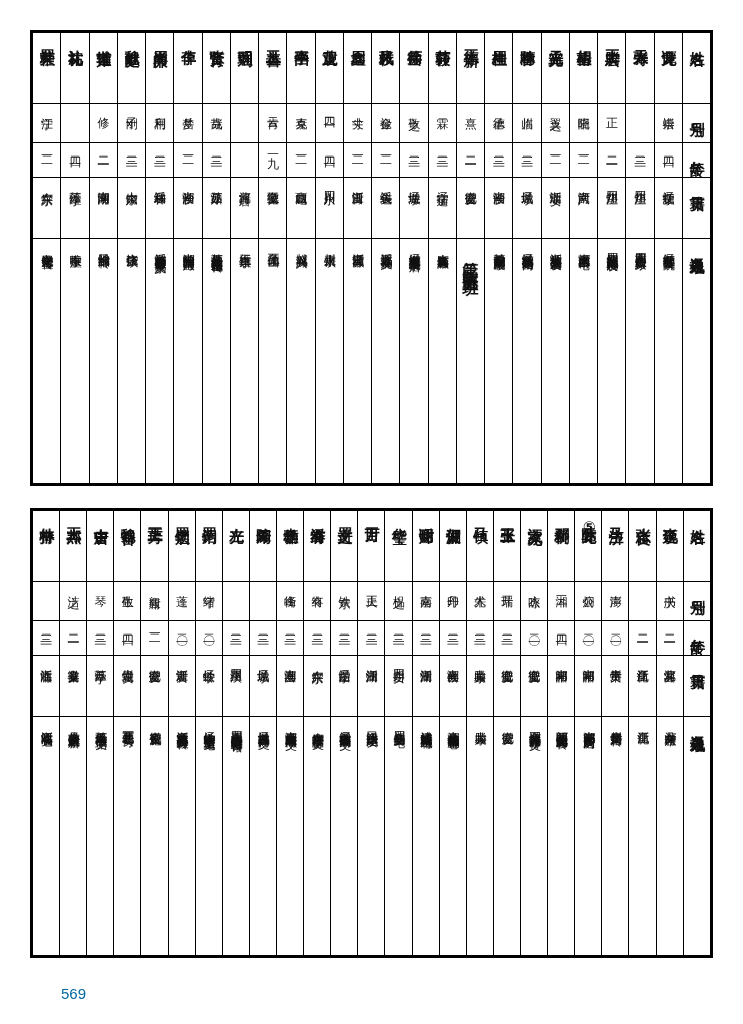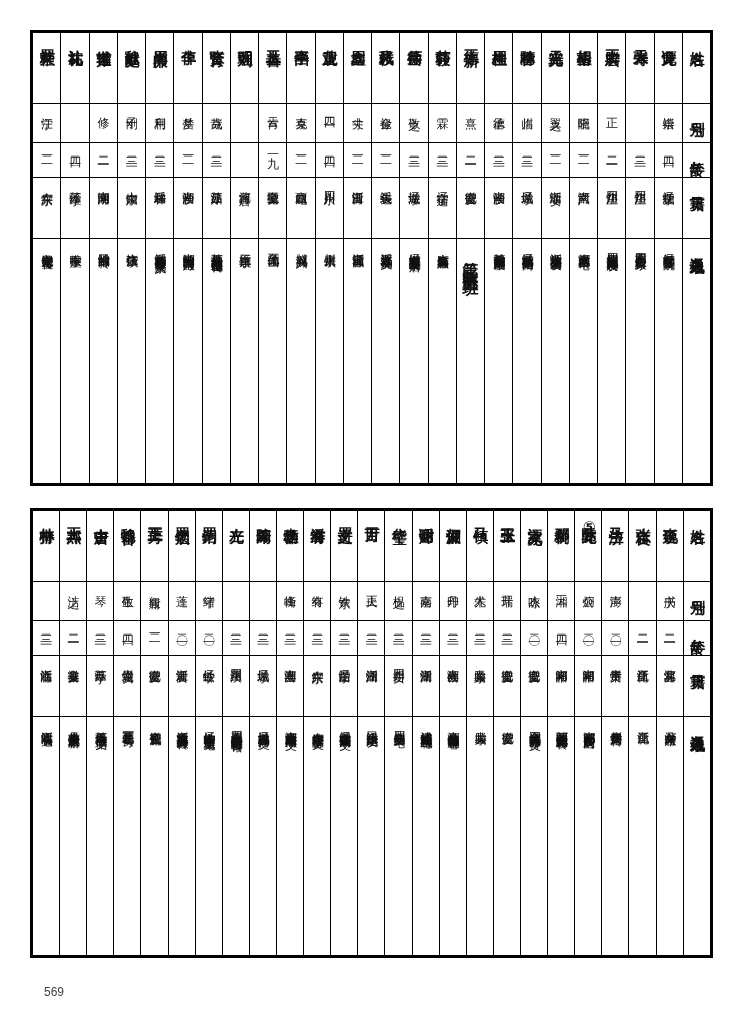--- a/index.html
+++ b/index.html
@@ -63,25 +63,25 @@
   tr.r-origin td{ height:60px;}
 
   .title-cell .vt{
     font-size:16px;
     font-weight:bold;
     letter-spacing:3px;
     padding-top:10px;
   }
   .pagenum{
     position:absolute;
-    left:44px;
+    left:61px;
     top:985px;
-    font-size:12px;
+    font-size:15px;
     font-family:"Liberation Sans",sans-serif;
-    color:#404040;
+    color:#0369a1;
   }
 </style>
 </head>
 <body>
 
 <div class="page">
 
   <div class="tbl-wrap" id="table-top">
     <table class="reg">
       <tbody>

